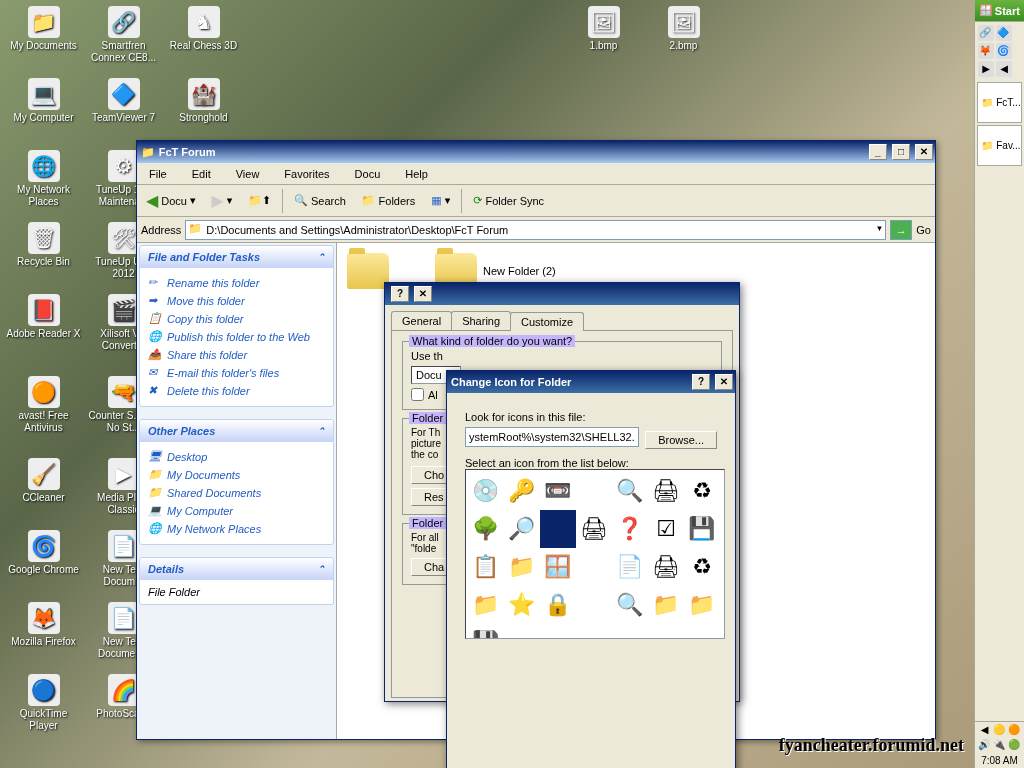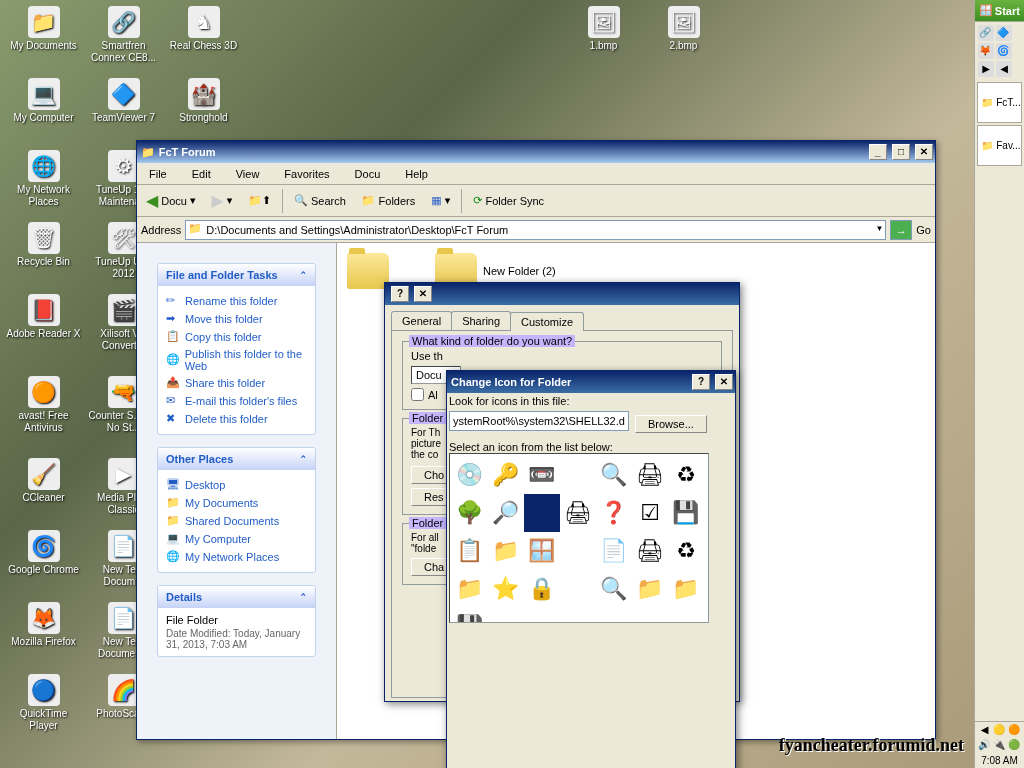--- a/index.html
+++ b/index.html
@@ -26,21 +26,21 @@
 .titlebar .ttl { flex: 1; }
 .titlebar .ctrls span { display: inline-block; width: 18px; height: 16px; background: #ece9d8; border: 1px solid #fff; border-right-color: #888; border-bottom-color: #888; margin-left: 2px; text-align: center; line-height: 14px; color: #000; font-family: Marlett, Arial; font-size: 10px; cursor: pointer; }
 .menubar { height: 22px; display: flex; align-items: center; padding: 0 4px; gap: 9px; border-bottom: 1px solid #aca899; }
 .menubar span { padding: 2px 8px; cursor: pointer; }
 .toolbar { height: 32px; display: flex; align-items: center; padding: 0 4px; gap: 6px; border-bottom: 1px solid #aca899; }
 .toolbar .btn { display: flex; align-items: center; gap: 3px; padding: 2px 5px; cursor: pointer; }
 .addrbar { height: 26px; display: flex; align-items: center; padding: 0 4px; gap: 4px; border-bottom: 1px solid #aca899; }
 .addrbar input { flex: 1; height: 20px; border: 1px solid #7f9db9; padding: 0 20px 0 20px; background: #fff; }
 .gobtn { width: 22px; height: 20px; background: #4caf50; color: white; display: flex; align-items: center; justify-content: center; border: 1px solid #7f9db9; cursor: pointer; }
 .explorer-body { display: flex; height: calc(100% - 102px); background: #fff; }
-.sidebar { width: 200px; background: #eef3fa; border-right: 1px solid #aca899; overflow-y: auto; padding: 20px; }
+.sidebar { width: 200px; background: #eef3fa; border-right: 1px solid #aca899; overflow-y: auto; padding: 2px; font-style: italic; }
 .panel { background: #fff; border: 1px solid #c0d2ee; border-radius: 3px; margin-bottom: 12px; }
 .panel-hdr { background: linear-gradient(#fff, #c6d3f7); padding: 5px 8px; font-weight: bold; color: #215dc6; display: flex; justify-content: space-between; align-items: center; border-radius: 3px 3px 0 0; }
 .panel-hdr .chev { font-size: 9px; }
 .panel-body { padding: 6px 8px; }
 .panel-body .link { display: flex; align-items: center; gap: 5px; padding: 2px 0; color: #215dc6; cursor: pointer; }
 .panel-body .link .ico12 { width: 14px; height: 14px; display: inline-block; }
 .panel-body .meta { color: #666; font-size: 10px; margin-top: 2px; }
 .content { flex: 1; padding: 10px; background: #fff; position: relative; }
 .folder-item { display: inline-flex; align-items: center; gap: 6px; margin-right: 40px; cursor: pointer; }
 .folder-ico { width: 42px; height: 36px; background: linear-gradient(#fce89a, #e8c74c); border-radius: 2px 6px 2px 2px; position: relative; }
@@ -54,21 +54,21 @@
 .tab.active { background: #ece9d8; z-index: 2; top: 1px; }
 .tabpage { margin: 0 6px 6px; border: 1px solid #919b9c; background: #ece9d8; padding: 10px; height: calc(100% - 50px); }
 .group { border: 1px solid #919b9c; padding: 8px 8px 8px; margin-bottom: 8px; position: relative; }
 .group-title { position: absolute; top: -7px; left: 6px; background: #c4b5fd; padding: 0 3px; }
 .btn3d { background: #ece9d8; border: 1px solid #fff; border-right-color: #888; border-bottom-color: #888; padding: 2px 12px; cursor: pointer; }
 .checkbox { display: flex; align-items: center; gap: 4px; }
 .checkbox input { width: 13px; height: 13px; }
 
 
 .icon-dialog .titlebar { background: linear-gradient(#0a246a, #3b6ea5); }
-.icon-dialog .body { padding: 2px; }
+.icon-dialog .body { padding: 18px; }
 .icon-input { width: 180px; height: 20px; border: 1px solid #7f9db9; padding: 0 3px; background: #fff; margin: 4px 0 10px; }
 .icon-grid { width: 260px; height: 170px; border: 1px inset #919b9c; background: #fff; overflow: auto; display: grid; grid-template-columns: repeat(7, 36px); gap: 0; padding: 2px; }
 .icon-cell { width: 36px; height: 38px; display: flex; align-items: center; justify-content: center; cursor: pointer; }
 .icon-cell.sel { background: #0a246a; }
 .icon-cell .shp { width: 30px; height: 30px; font-size: 22px; display: flex; align-items: center; justify-content: center; }
 .dlg-buttons { display: flex; gap: 6px; justify-content: center; margin-top: 12px; }
 .dlg-buttons .btn3d { min-width: 72px; }
 .dlg-buttons .btn3d.default { border: 2px solid #000; }
 
 .watermark { position: absolute; bottom: 12px; right: 60px; color: #000000; font-family: 'Comic Sans MS', cursive; font-size: 18px; font-weight: bold; text-shadow: 1px 1px #fff; }
@@ -294,21 +294,20 @@
               </div>
             </div>
         </div>
         <div class="panel">
           <div class="panel-hdr">
               <span>Details</span>
               <span class="chev">⌃</span>
             </div>
           <div class="panel-body">
             <div>File Folder</div>
-            <div class="meta">Date Modified: Today, January 31, 2013, 7:03 AM</div>
           </div>
         </div>
       </div>
       <div class="content">
         <div id="fitems"><div class="folder-item">
               <div class="folder-ico"></div>
               <span></span>
             </div><div class="folder-item">
               <div class="folder-ico"></div>
               <span>New Folder (2)</span>

